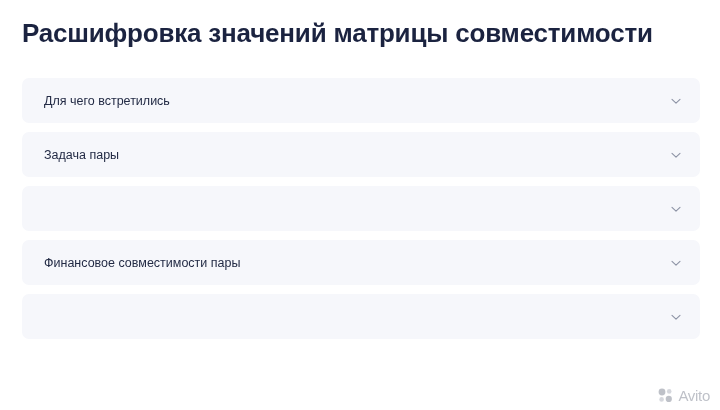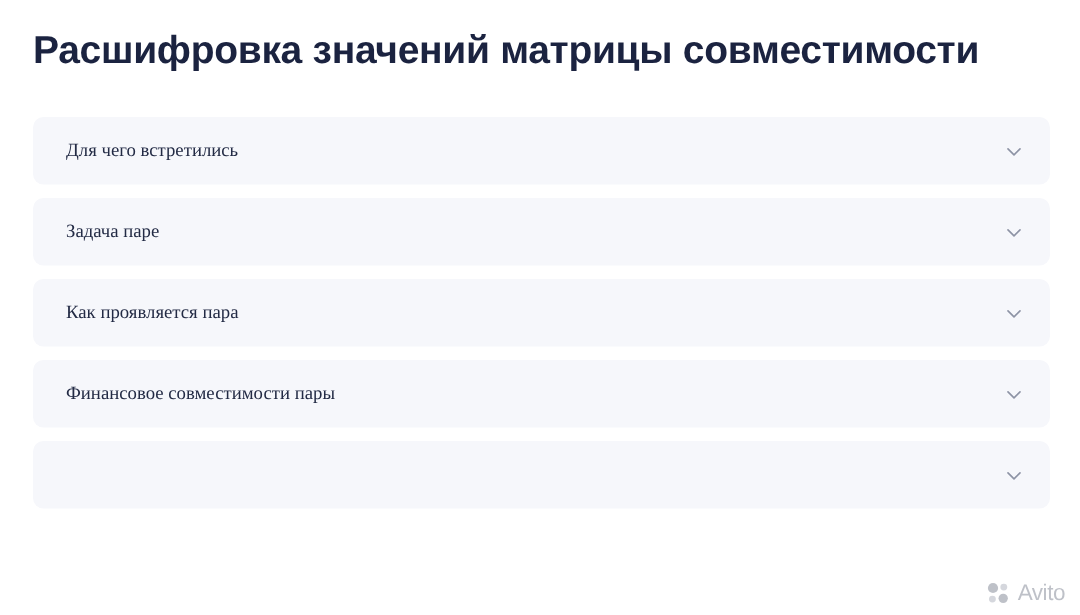--- a/index.html
+++ b/index.html
@@ -55,21 +55,20 @@
     margin-bottom: 9px;
     display: flex;
     align-items: center;
     cursor: pointer;
   }
   .accordion-label {
     margin-left: 22px;
     font-size: 12.5px;
     color: #232b45;
     font-weight: normal;
-    font-family: Liberation Serif, serif;
   }
   .chevron-icon {
     position: absolute;
     right: 18px;
     top: 50%;
     transform: translateY(-50%);
     width: 12px;
     height: 12px;
     display: block;
   }
@@ -119,30 +118,29 @@
     <div class="accordion-item">
       <span class="accordion-label">Для чего встретились</span>
       <span class="chevron-icon">
         <svg width="12" height="12" viewBox="0 0 12 12">
             <path d="M2 4.3 L6 8.2 L10 4.3" fill="none" stroke="#8d93a5" stroke-width="1.1" stroke-linecap="round" stroke-linejoin="round"></path>
           </svg>
       </span>
     </div>
 
     <div class="accordion-item">
-      <span class="accordion-label">Задача паре</span>
+      <span class="accordion-label">Задача пары</span>
       <span class="chevron-icon">
         <svg width="12" height="12" viewBox="0 0 12 12">
             <path d="M2 4.3 L6 8.2 L10 4.3" fill="none" stroke="#8d93a5" stroke-width="1.1" stroke-linecap="round" stroke-linejoin="round"></path>
           </svg>
       </span>
     </div>
 
     <div class="accordion-item">
-      <span class="accordion-label">Как проявляется пара</span>
       <span class="chevron-icon">
         <svg width="12" height="12" viewBox="0 0 12 12">
             <path d="M2 4.3 L6 8.2 L10 4.3" fill="none" stroke="#8d93a5" stroke-width="1.1" stroke-linecap="round" stroke-linejoin="round"></path>
           </svg>
       </span>
     </div>
 
     <div class="accordion-item">
       <span class="accordion-label">Финансовое совместимости пары</span>
       <span class="chevron-icon">

